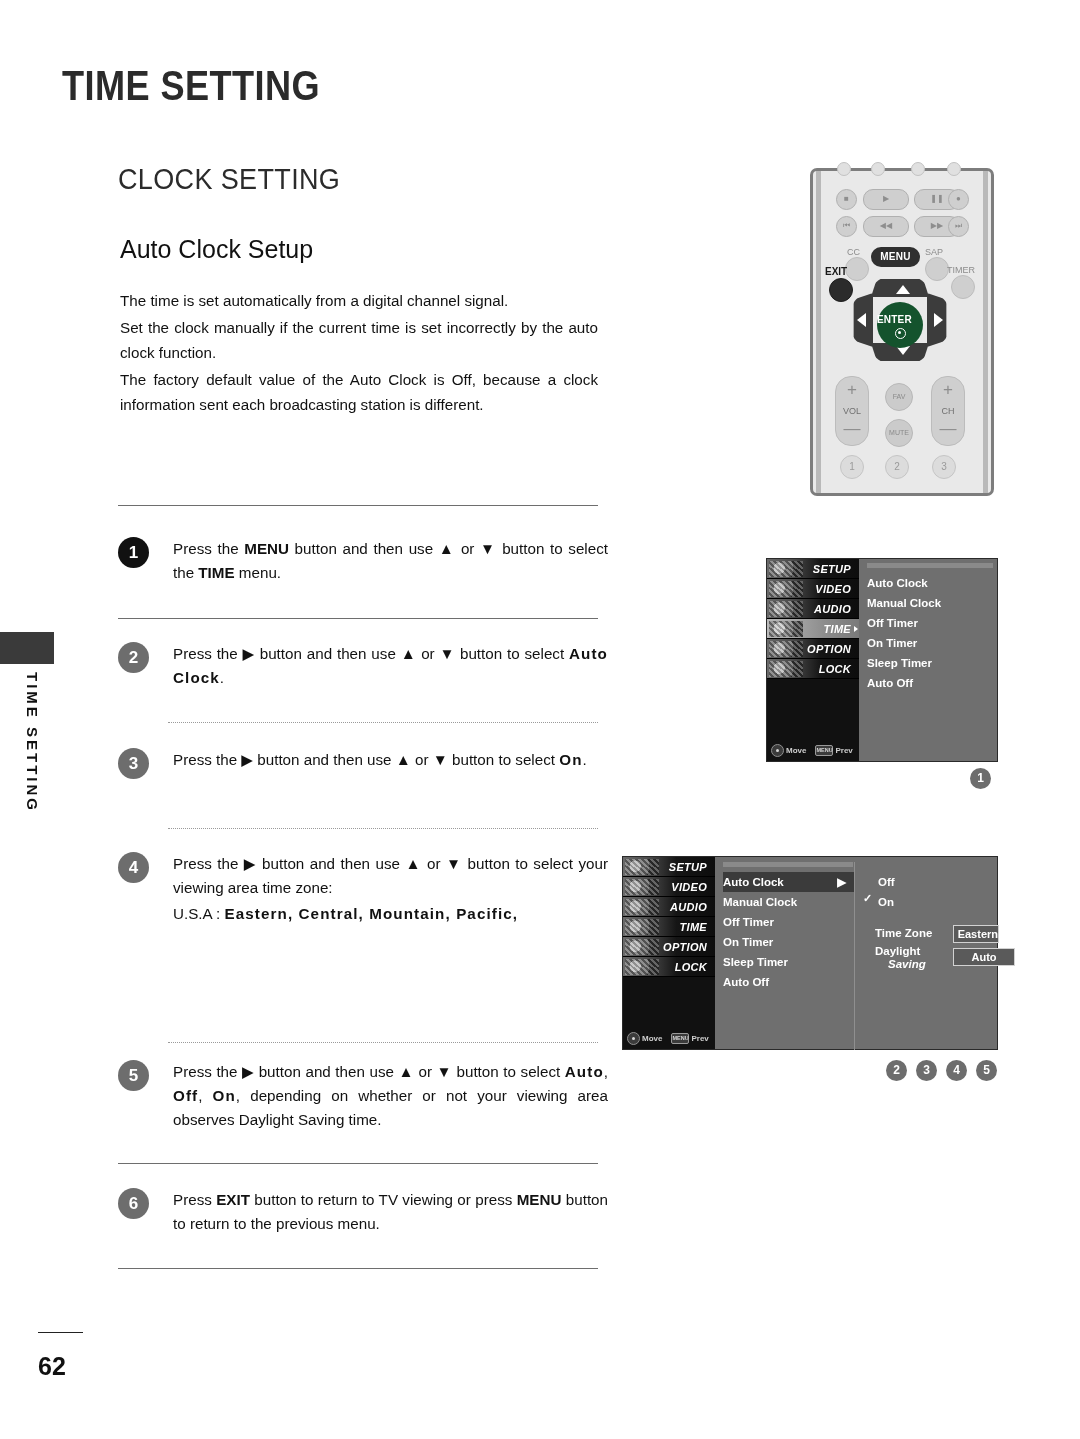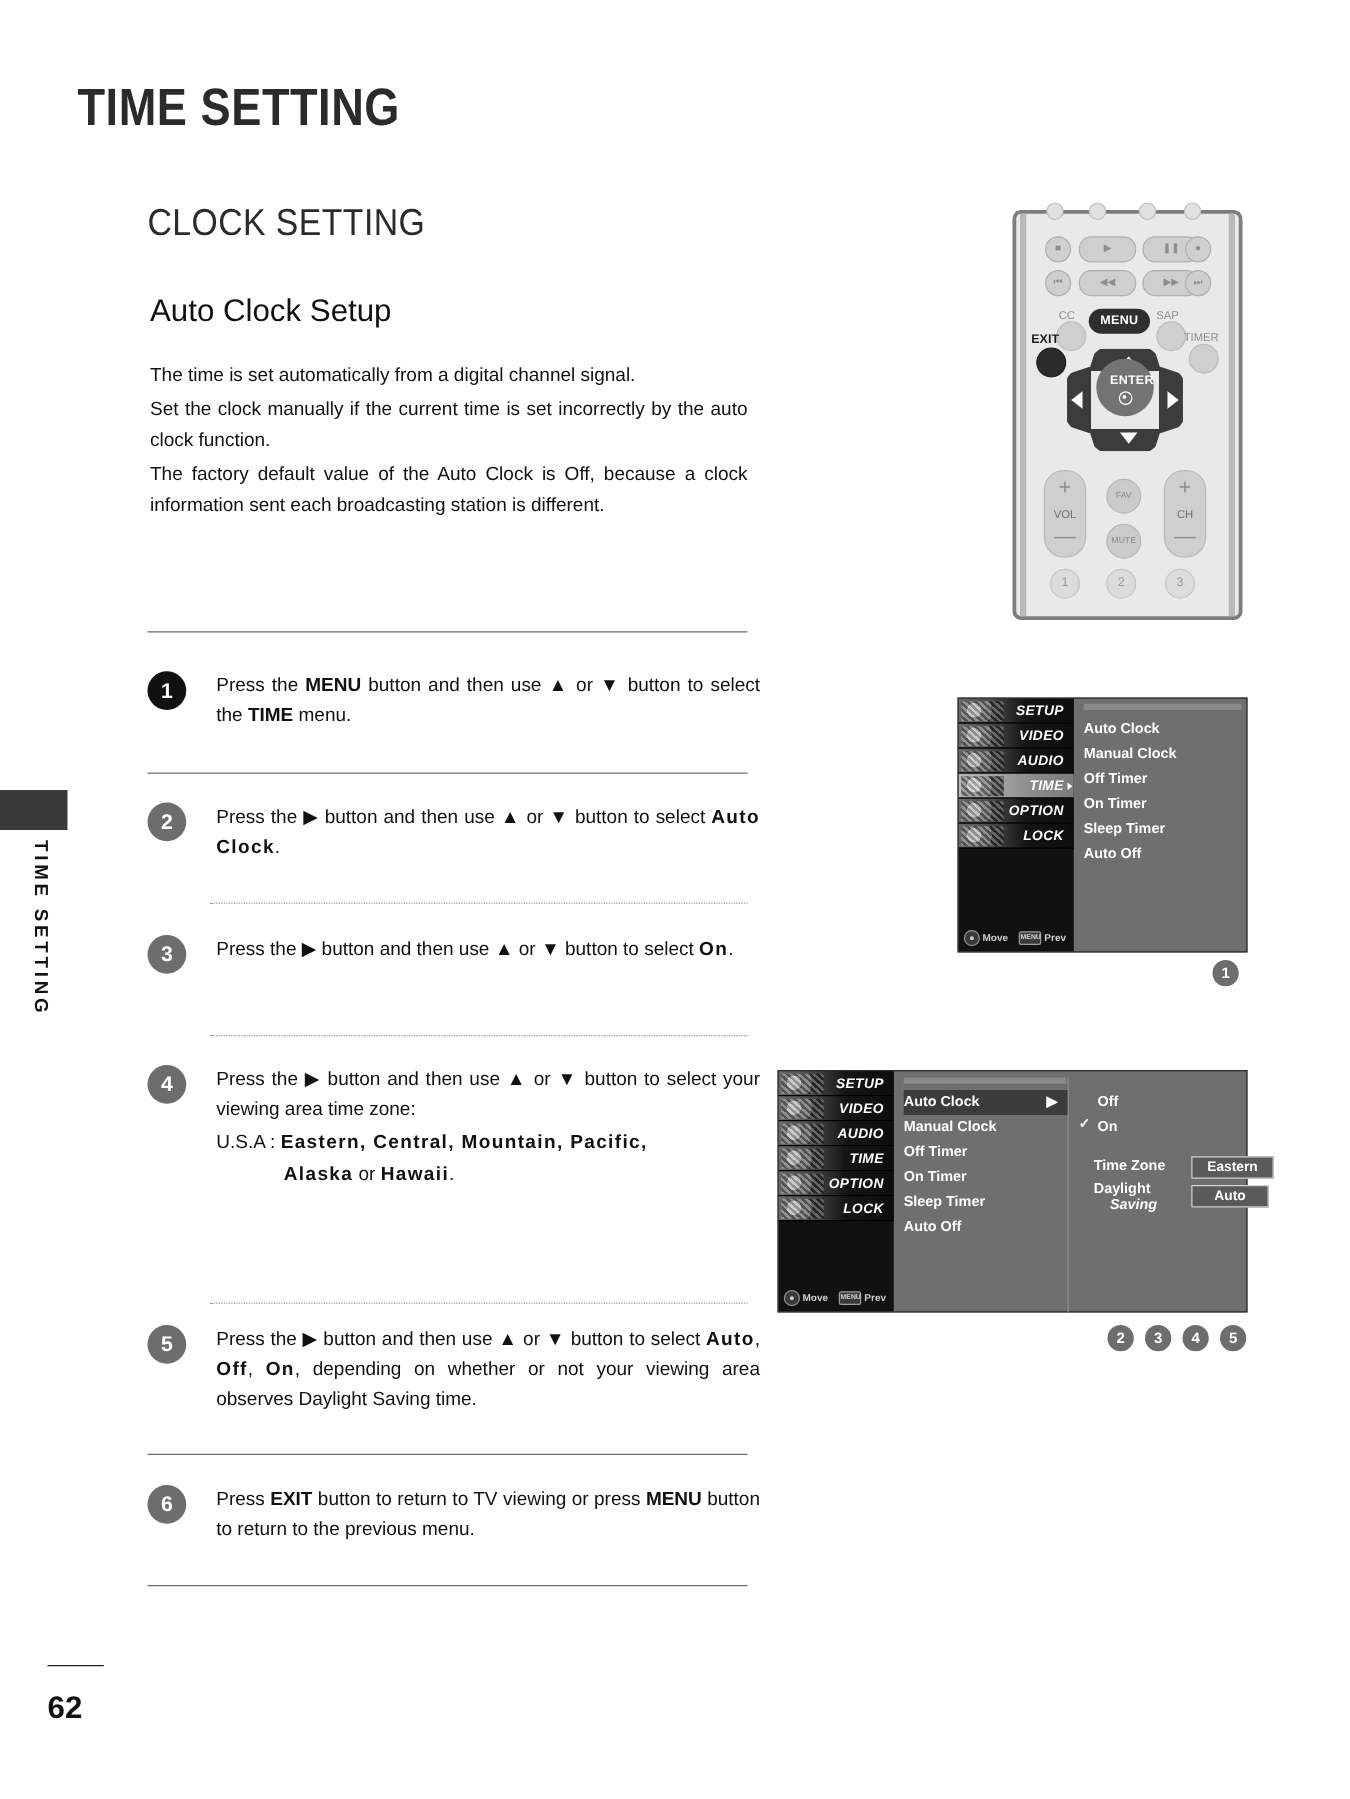--- a/index.html
+++ b/index.html
@@ -250,28 +250,28 @@
     border-radius: 4px 30px 30px 4px;
     clip-path: polygon(0 0, 88% 12%, 88% 88%, 0 100%);
   }
   .dp-tri { position: absolute; width: 0; height: 0; }
   .t-up { left: 45px; top: 8px; border-left: 7px solid transparent; border-right: 7px solid transparent; border-bottom: 9px solid #fff; }
   .t-dn { left: 45px; bottom: 8px; border-left: 7px solid transparent; border-right: 7px solid transparent; border-top: 9px solid #fff; }
   .t-lf { left: 6px; top: 36px; border-top: 7px solid transparent; border-bottom: 7px solid transparent; border-right: 9px solid #fff; }
   .t-rt { right: 6px; top: 36px; border-top: 7px solid transparent; border-bottom: 7px solid transparent; border-left: 9px solid #fff; }
   .enter {
     position: absolute;
-    left: 26px; top: 10px;
+    left: 26px; top: 25px;
     width: 46px; height: 46px;
     border-radius: 50%;
-    background: #737373;
+    background: #14532d;
     color: #fff;
     font-size: 10px;
     font-weight: bold;
-    text-align: right;
+    text-align: left;
     padding-top: 12px;
     box-sizing: border-box;
     letter-spacing: 0.2px;
   }
   .enter .ring {
     width: 9px; height: 9px;
     border: 1.5px solid #fff;
     border-radius: 50%;
     margin: 3px auto 0;
     position: relative;
@@ -497,21 +497,20 @@
     <div class="step-body"><span>Press the ▶ button and then use ▲ or ▼ button to select </span><span class="bs">On</span><span>.</span></div>
   </div>
 
   <div class="dotrule" style="top:828px;"></div>
 
   <div class="step" style="top:852px;">
     <div class="badge">4</div>
     <div class="step-body">
       <span>Press the ▶ button and then use ▲ or ▼ button to select your viewing area time zone:</span>
       <div class="zone-line"><span>U.S.A : </span><span class="bs">Eastern, Central, Mountain, Pacific,</span></div>
-      <div class="zone-line zone-indent"><span class="bs">Alaska</span><span> or </span><span class="bs">Hawaii</span><span>.</span></div>
     </div>
   </div>
 
   <div class="dotrule" style="top:1042px;"></div>
 
   <div class="step" style="top:1060px;">
     <div class="badge">5</div>
     <div class="step-body"><span>Press the ▶ button and then use ▲ or ▼ button to select </span><span class="bs">Auto</span><span>, </span><span class="bs">Off</span><span>, </span><span class="bs">On</span><span>, depending on whether or not your viewing area observes Daylight Saving time.</span></div>
   </div>
 
@@ -661,21 +660,21 @@
 
     <div class="osd-list" style="left:255px; top:15px;">
       <div class="li">Off</div>
       <div class="li">On</div>
     </div>
     <div class="check" style="left:240px; top:35px;">✓</div>
 
     <div class="osd-list" style="left:252px; top:66px;">
       <div class="li">Time Zone</div>
     </div>
-    <div class="val-box" style="left:330px; top:68px; width:66px;">Eastern</div>
+    <div class="val-box" style="left:330px; top:68px; width:46px;text-align:right;">Eastern</div>
 
     <div class="osd-list" style="left:252px; top:88px; text-align:left;">
       <div style="line-height:13px;">Daylight</div>
       <div style="line-height:13px; padding-left:13px;font-style:italic;">Saving</div>
     </div>
     <div class="val-box" style="left:330px; top:91px; width:62px;">Auto</div>
   </div>
 
   <div class="step-dots" style="left:886px; top:1060px;">
     <div class="dot-badge">2</div>

